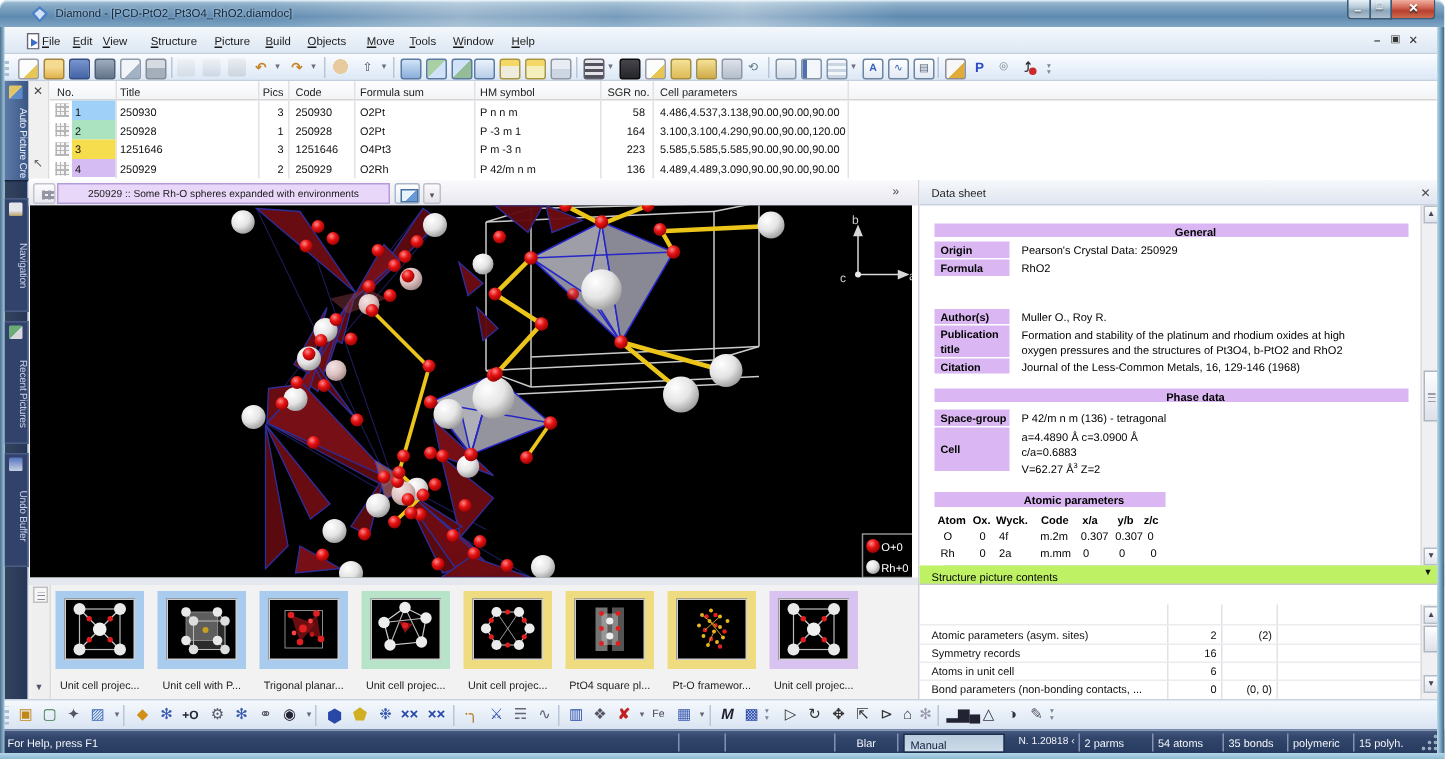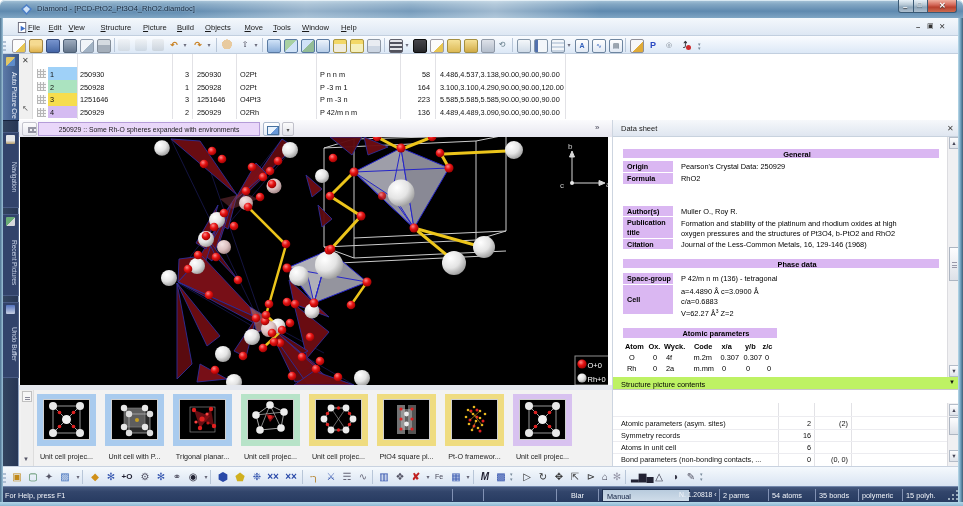--- a/index.html
+++ b/index.html
@@ -161,20 +161,30 @@
  <div style="position:absolute;left:0;top:248px;width:16px;height:76px;background:#32436b;border:1px solid #4a5c85;border-left:none;box-sizing:border-box"></div>
  <div class="vticon" style="top:251px;background:linear-gradient(180deg,#5878c8,#d8e0f0)"></div>
  <div class="vtab" style="top:264px;height:52px">Undo Buffer</div>
 </div>
 
 <div class="a" id="gutter">
  <div style="position:absolute;left:3px;top:2px;font-size:8px;color:#444">✕</div>
  <div style="position:absolute;left:3px;top:50px;font-size:8px;color:#666">↖</div>
 </div>
 <div class="a" id="tablepane">
+ <div id="thead">
+  <div class="hcell" style="left:5px">No.</div>
+  <div class="hcell" style="left:47px">Title</div>
+  <div class="hcell" style="left:139px;width:17px;text-align:right">Pics</div>
+  <div class="hcell" style="left:164px">Code</div>
+  <div class="hcell" style="left:207px">Formula sum</div>
+  <div class="hcell" style="left:287px">HM symbol</div>
+  <div class="hcell" style="left:372px;width:25px;text-align:right">SGR no.</div>
+  <div class="hcell" style="left:407px">Cell parameters</div>
+ </div>
  <div class="vline" style="left:44px;height:65px"></div>
  <div class="vline" style="left:139px;height:65px"></div>
  <div class="vline" style="left:159px;height:65px"></div>
  <div class="vline" style="left:203px;height:65px"></div>
  <div class="vline" style="left:283px;height:65px"></div>
  <div class="vline" style="left:367px;height:65px"></div>
  <div class="vline" style="left:402px;height:65px"></div>
  <div class="vline" style="left:532px;height:65px"></div>
  <div class="trow" style="top:13.3px">
   <div class="gridico"></div>
@@ -767,21 +777,21 @@
  <div class="bico" style="left:684px;color:#556">✎</div>
  <div style="position:absolute;left:700px;top:5px;width:4px;height:10px;color:#789;font-size:5px;line-height:5px">▾<br>▾</div>
 </div>
 <div class="a" id="statusbar">
  <div class="stxt" style="left:5px">For Help, press F1</div>
  <div class="stick" style="left:452px"></div>
  <div class="stick" style="left:483px"></div>
  <div class="stick" style="left:556px"></div>
  <div class="stxt" style="left:571px">Blar</div>
  <div class="stick" style="left:598px"></div>
- <div style="position:absolute;left:602px;top:1.5px;width:88px;height:13px;background:linear-gradient(180deg,#b8cbdd,#cfdce9);border:1px solid #1e3050;box-sizing:border-box">
+ <div style="position:absolute;left:602px;top:1.5px;width:68px;height:13px;background:linear-gradient(180deg,#b8cbdd,#cfdce9);border:1px solid #1e3050;box-sizing:border-box">
   <span style="position:absolute;left:4px;top:2px;font-size:7.3px;color:#102040">Manual</span>
  </div>
  <div class="stxt" style="left:679px;font-size:6.8px">N. 1.20818 ‹</div>
   <div class="stick" style="left:719px"></div>
  <div class="stxt" style="left:723px">2 parms</div>
  <div class="stick" style="left:768px"></div>
  <div class="stxt" style="left:772px">54 atoms</div>
  <div class="stick" style="left:815px"></div>
  <div class="stxt" style="left:819px">35 bonds</div>
  <div class="stick" style="left:858px"></div>

